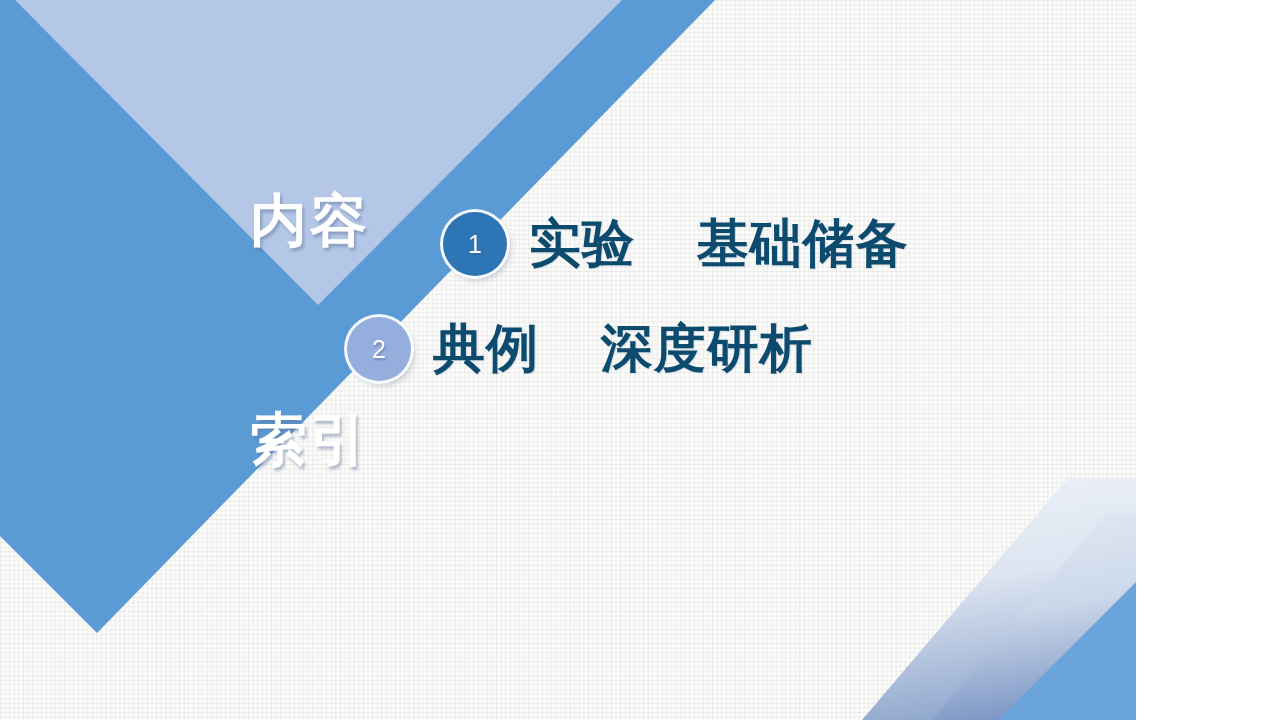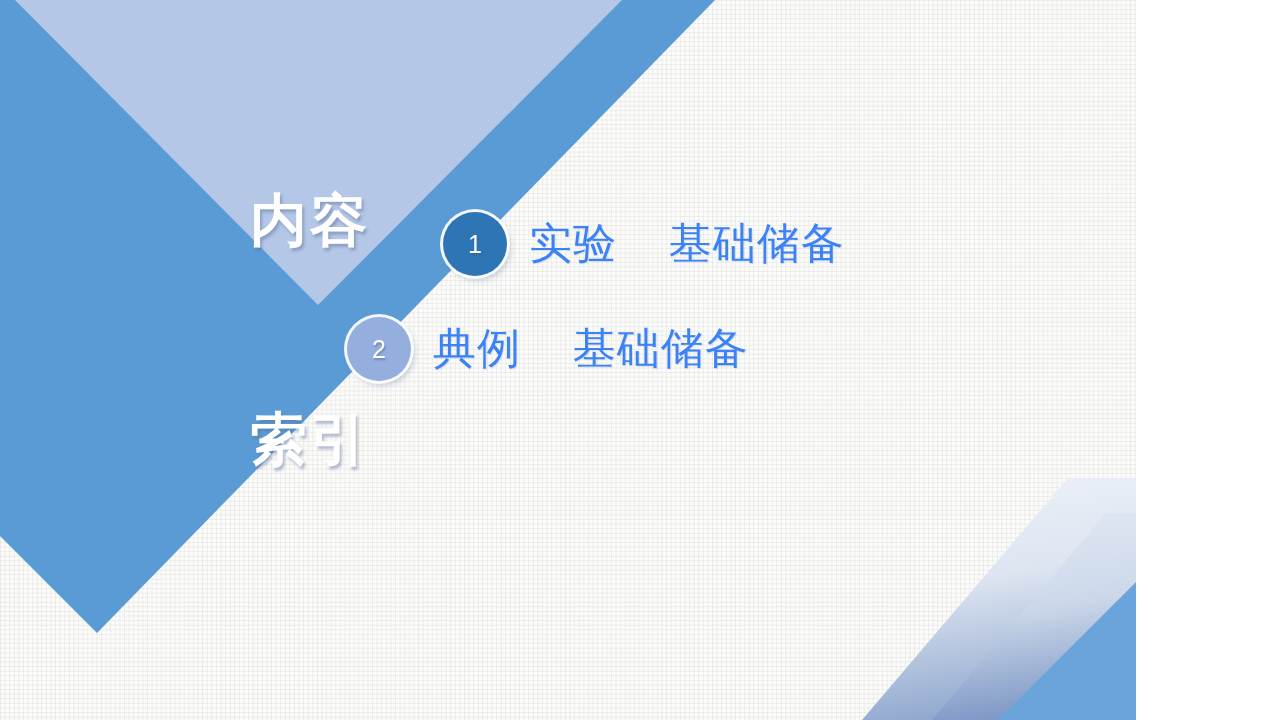--- a/index.html
+++ b/index.html
@@ -104,23 +104,23 @@
     font-weight: normal;
     font-family: "Liberation Sans", "DejaVu Sans", sans-serif;
     box-shadow: 0 0 0 3px rgba(255,255,255,0.92), 3px 4px 6px rgba(80,100,140,0.35);
     text-shadow: 1px 2px 2px rgba(60,80,120,0.40);
   }
   .badge.dark  { background: #2e75b6; }
   .badge.light { background: #94aede; }
 
   .index-label {
     margin-left: 22px;
-    color: #3b82f6;
-    font-size: 43px;
-    font-weight: normal;
+    color: #0c4a6e;
+    font-size: 52px;
+    font-weight: bold;
     letter-spacing: 1px;
     white-space: pre;
     line-height: 1.1;
     text-shadow: 1px 1px 1px rgba(120,140,180,0.22);
   }
 </style>
 </head>
 <body>
 
 <div class="slide">
@@ -166,18 +166,18 @@
 
   <div class="index-list">
 
     <div class="index-item item-1">
       <div class="badge dark">1</div>
       <div class="index-label">实验    基础储备</div>
     </div>
 
     <div class="index-item item-2">
       <div class="badge light">2</div>
-      <div class="index-label">典例    基础储备</div>
+      <div class="index-label">典例    深度研析</div>
     </div>
 
   </div>
 
 </div>
 
 </body></html>

